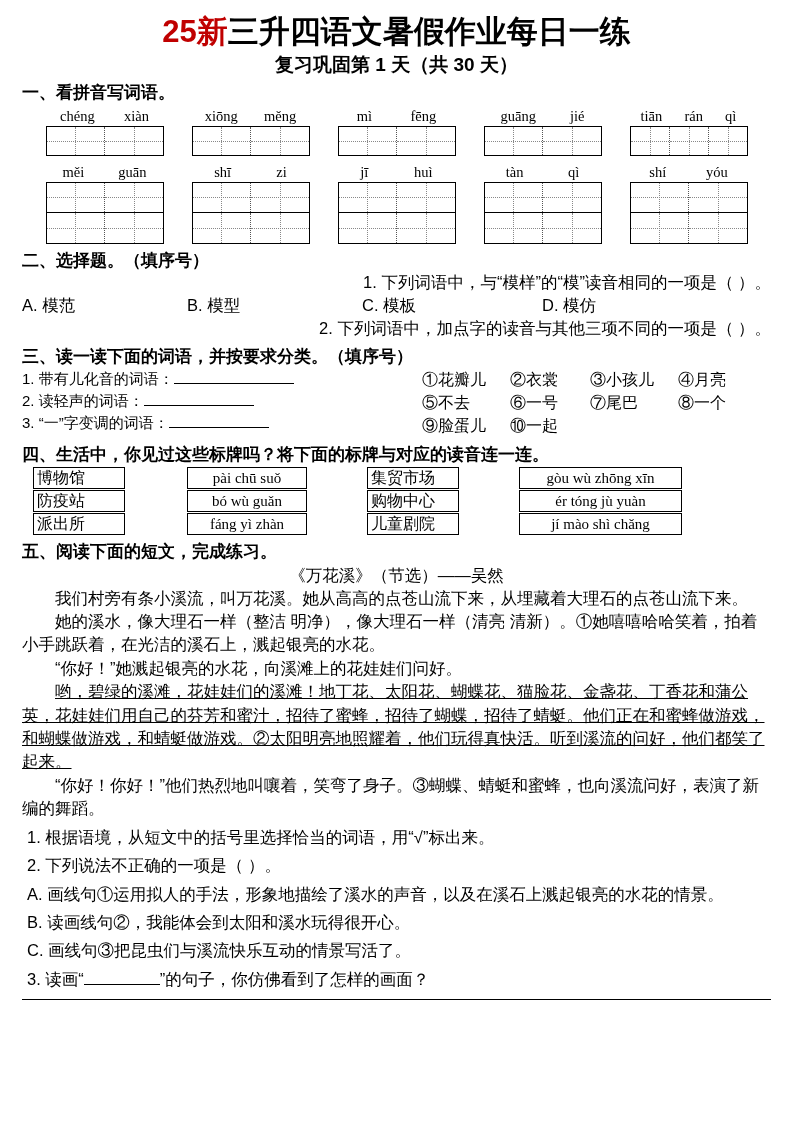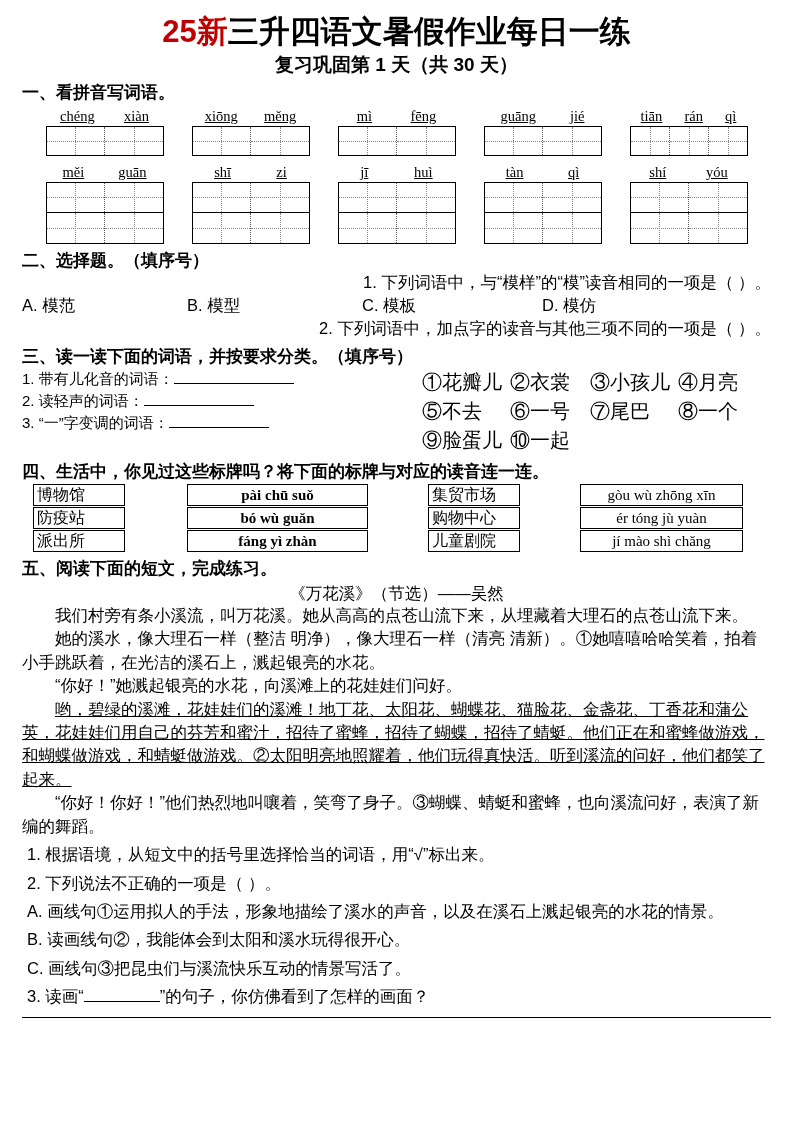--- a/index.html
+++ b/index.html
@@ -56,21 +56,20 @@
   }
   .word-unit { width: 118px; }
   .word-pinyin {
     display: flex;
     font-size: 14.5px;
     font-family: "Liberation Serif", serif;
     justify-content: space-around;
     margin-bottom: 1px;
     height: 19px;
     align-items: flex-end;
-    text-decoration: underline;
   }
   .word-pinyin span { display: inline-block; text-align: center; }
   .tianzi {
     display: flex;
     border: 1px solid #000;
     height: 30px;
     box-sizing: border-box;
   }
   .tianzi .cell {
     flex: 1 1 0;
@@ -152,21 +151,21 @@
   .blank {
     display: inline-block;
     border-bottom: 1px solid #000;
     height: 15px;
   }
   .b1 { width: 120px; }
   .b2 { width: 110px; }
   .b3 { width: 100px; }
   .sec3-right {
     flex: 1;
-    font-size: 20px;
+    font-size: 16px;
     line-height: 1.45;
   }
   .sec3-right .r {
     display: flex;
     white-space: nowrap;
   }
   .sec3-right .it { display: inline-block; }
   .w1 { width: 88px; }
   .w2 { width: 80px; }
   .w3 { width: 88px; }
@@ -188,21 +187,21 @@
     padding: 0 3px;
     box-sizing: border-box;
     white-space: nowrap;
   }
   .sign-cn { width: 92px; }
   .sign-py {
     font-family: "Liberation Serif", serif;
     font-size: 15px;
     text-align: center;
   }
-  .py-a { width: 181px; font-weight: bold; }
+  .py-a { width: 120px; }
   .py-b { width: 163px; }
   .gap-a { width: 62px; }
   .gap-b { width: 60px; }
   
   .passage-title {
     text-align: center;
     font-size: 16.5px;
     margin-top: 3px;
     line-height: 1.3;
   }

